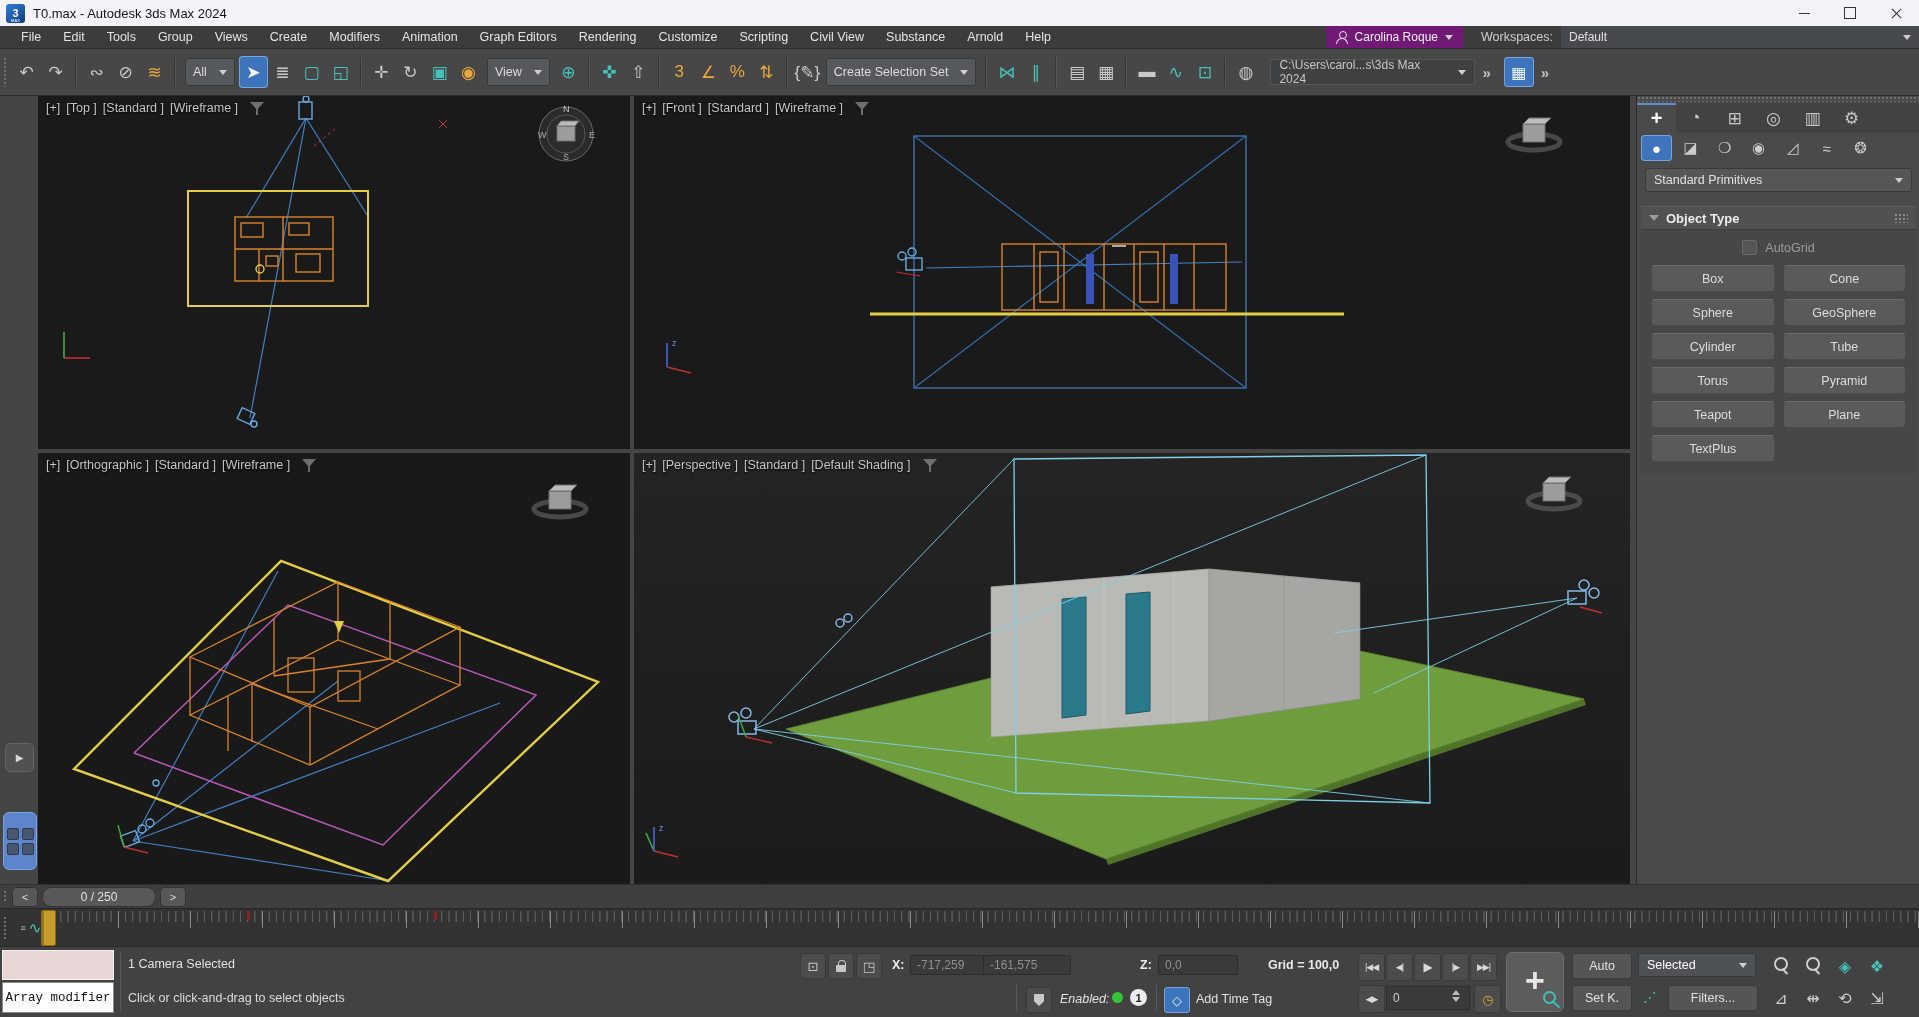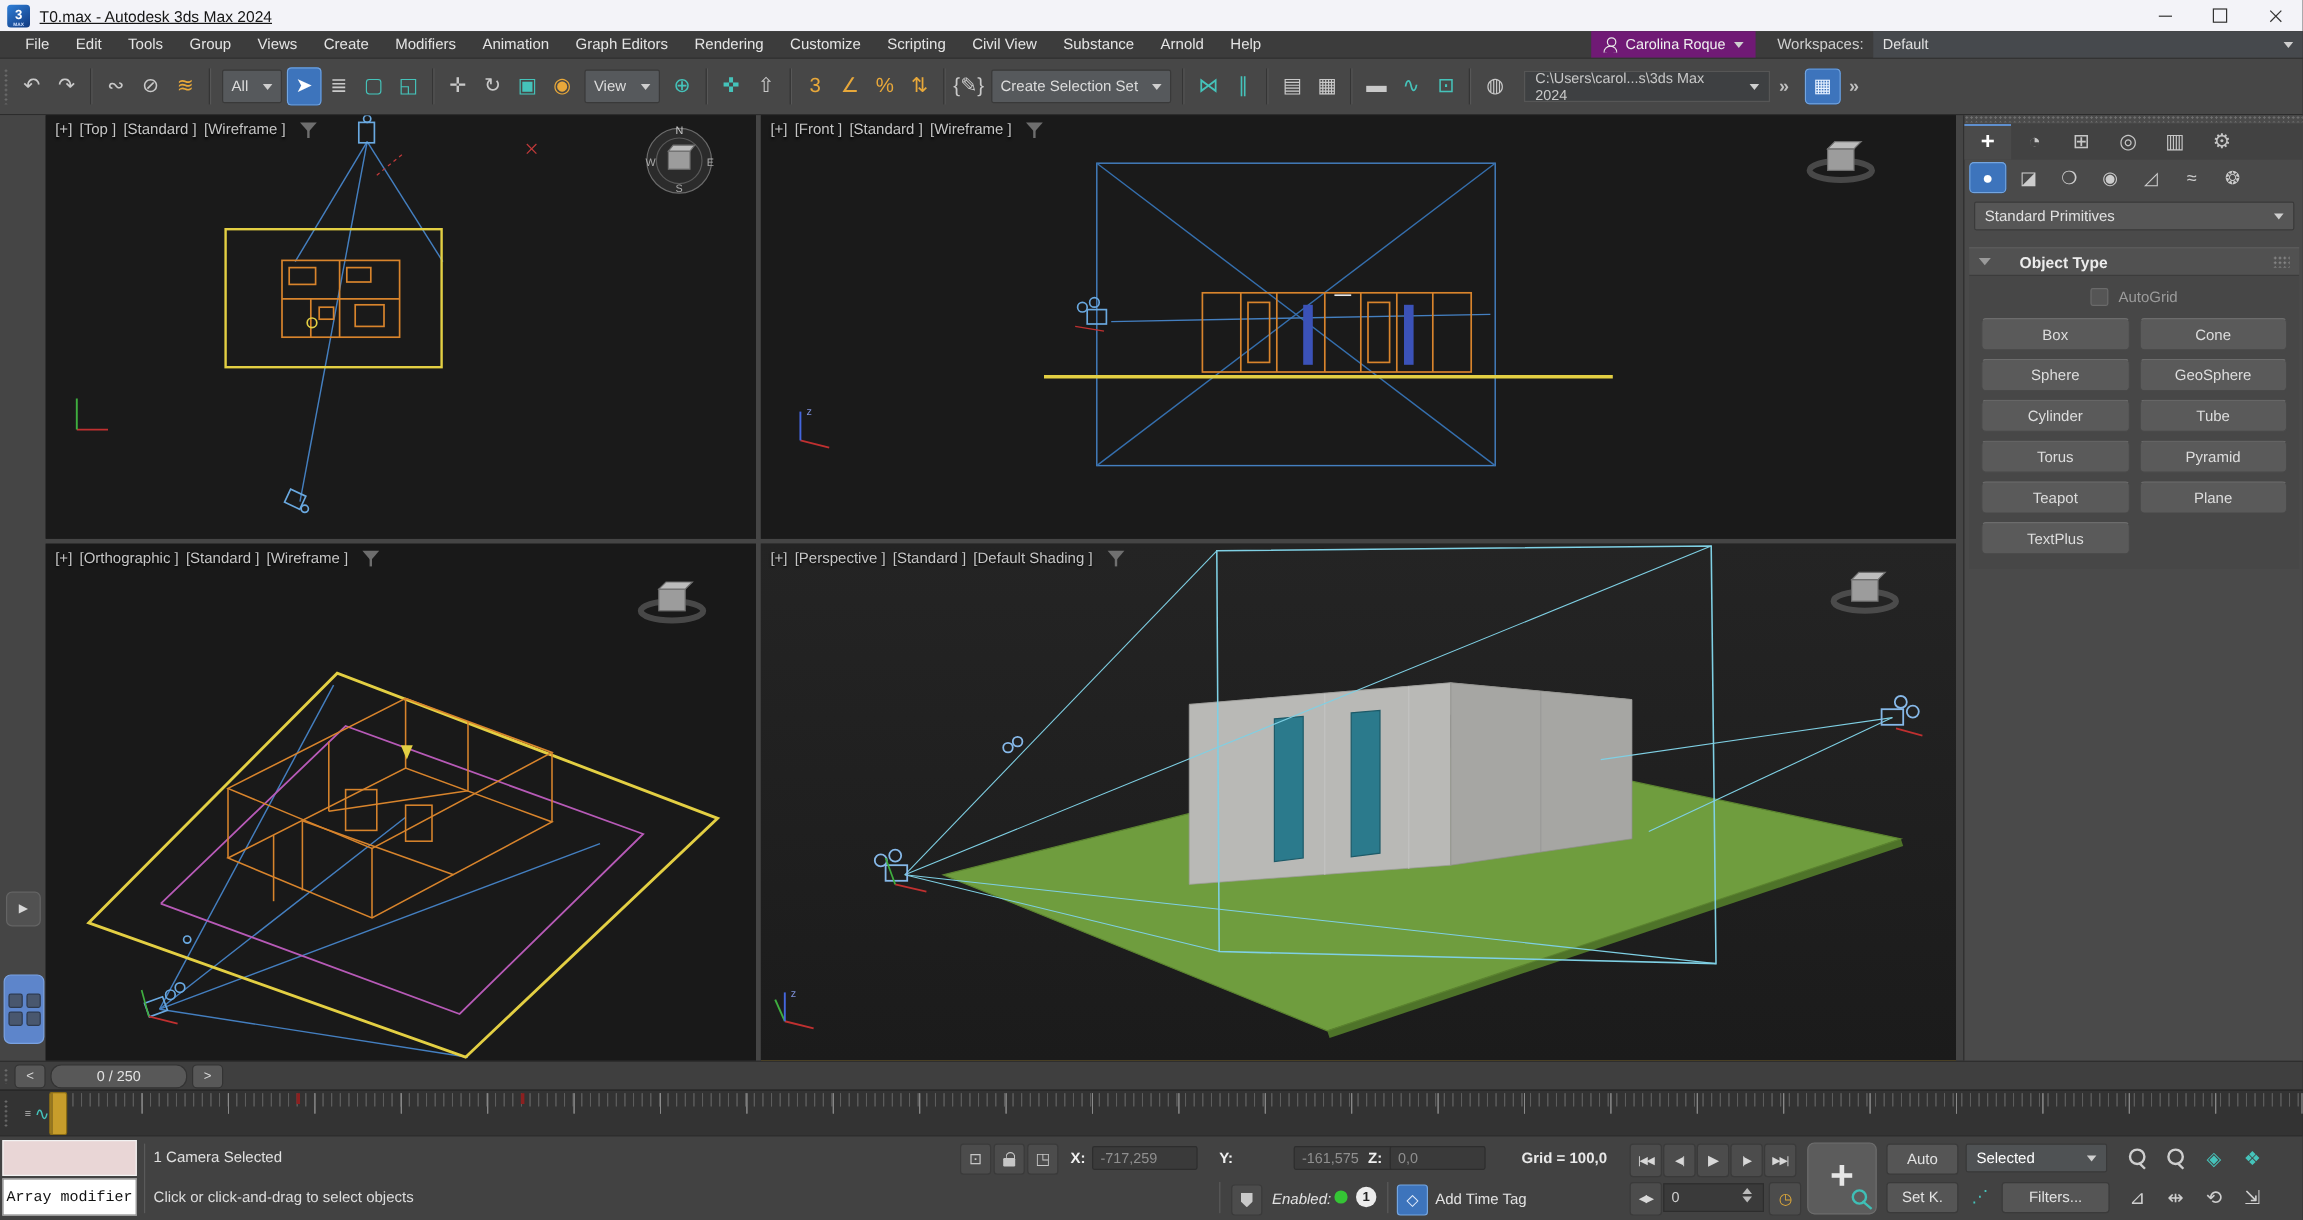--- a/index.html
+++ b/index.html
@@ -7,21 +7,21 @@
        font-family:"Liberation Sans","DejaVu Sans",sans-serif;
        -webkit-font-smoothing:antialiased;color:#d0d0d0;font-size:12px;}
 
   
   .titlebar{position:absolute;left:0;top:0;width:1919px;height:26px;background:#f3f3f8;
             display:flex;align-items:center;color:#161616;}
   .appicon{width:19px;height:19px;margin:0 8px 0 6px;border-radius:3px;
            background:linear-gradient(145deg,#2f7fd8,#11397f);position:relative;
            color:#fff;font-weight:bold;font-size:11px;display:flex;align-items:center;justify-content:center;}
   .appicon em{position:absolute;bottom:0px;left:0;right:0;font-style:normal;font-size:4px;text-align:center;color:#cfe0ff;}
-  .titlebar .title{font-size:13px;text-decoration:underline;}
+  .titlebar .title{font-size:13px;}
   .winbtns{margin-left:auto;display:flex;height:100%;}
   .wb{width:46px;height:100%;display:flex;align-items:center;justify-content:center;}
   .wb .bar{width:11px;height:1px;background:#333;}
   .wb .box{width:10px;height:10px;border:1px solid #333;background:transparent;}
   .wb .x1,.wb .x2{position:absolute;width:13px;height:1px;background:#333;}
   .wb.close{position:relative;}
   .wb .x1{transform:rotate(45deg);} .wb .x2{transform:rotate(-45deg);}
 
   
   .menubar{position:absolute;left:0;top:26px;width:1919px;height:23px;background:#3c3c3c;
@@ -164,21 +164,21 @@
   .ptabs{position:absolute;left:0;top:7px;width:283px;height:30px;background:#424242;display:flex;}
   .ptab{width:39px;height:30px;display:flex;align-items:center;justify-content:center;color:#c6c6c6;font-size:17px;}
   .ptab.active{background:#4a4a4a;color:#fff;font-weight:bold;font-size:20px;box-shadow:inset 0 2px 0 #5f8fce;}
   .pcats{position:absolute;left:0;top:37px;width:283px;height:30px;display:flex;align-items:center;padding-left:4px;box-sizing:border-box;gap:3px;}
   .pcat{width:31px;height:26px;display:flex;align-items:center;justify-content:center;color:#cccccc;font-size:15px;border-radius:4px;}
   .pcat.active{background:#3d74bc;box-shadow:inset 0 0 0 1px #74a5df;color:#fff;}
   .pdrop{position:absolute;left:8px;top:72px;width:267px;height:24px;background:#565656;border:1px solid #3a3a3a;border-radius:2px;
          display:flex;align-items:center;justify-content:space-between;padding:0 8px;box-sizing:border-box;color:#e0e0e0;font-size:12.5px;}
   .rollout{position:absolute;left:4px;width:275px;}
   .rhead{height:24px;background:#515151;border-top:1px solid #5e5e5e;border-bottom:1px solid #3c3c3c;
-         display:flex;align-items:center;padding:0 8px;gap:24px;box-sizing:border-box;}
+         display:flex;align-items:center;padding:0 8px;gap:7px;box-sizing:border-box;}
   .rhead .tri{width:0;height:0;border-left:5px solid transparent;border-right:5px solid transparent;border-top:6px solid #9a9a9a;}
   .rhead b{color:#ececec;font-size:13px;}
   .rhead .grip{margin-left:auto;width:14px;height:10px;
        background-image:radial-gradient(#8a8a8a 1px,transparent 1px);background-size:4px 4px;}
   .rbody{background:#474747;padding:8px 10px 12px;box-sizing:border-box;}
   .agrow{display:flex;align-items:center;justify-content:center;gap:8px;margin:2px 0 10px;}
   .chk{width:13px;height:13px;background:#555;border:1px solid #6a6a6a;border-radius:2px;}
   .aglab{color:#9b9b9b;font-size:12.5px;}
   .objgrid{display:grid;grid-template-columns:1fr 1fr;gap:7px 8px;}
   .objbtn{height:25px;background:#5a5a5a;border:1px solid #494949;border-top-color:#6c6c6c;border-radius:4px;
@@ -827,21 +827,21 @@
   <span class="prompt">Click or click-and-drag to select objects</span>
 
   <span class="sicon" style="left:800px;">⊡</span>
   <span class="sicon" style="left:828px;">
       <span class="minilock"></span>
     </span>
   <span class="sicon" style="left:856px;">◳</span>
   <span class="coordlab" style="left:892px;">X:</span>
   <span class="coordfield" style="left:910px;width:88px;">-717,259</span>
   <span class="coordlab" style="left:1016px;">Y:</span>
-  <span class="coordfield" style="left:1078px;width:88px;">-161,575</span>
+  <span class="coordfield" style="left:983px;width:88px;">-161,575</span>
   <span class="coordlab" style="left:1140px;">Z:</span>
   <span class="coordfield" style="left:1158px;width:80px;">0,0</span>
   <span class="gridlab" style="left:1268px;">Grid = 100,0</span>
 
   <div class="vsep" style="left:1016px;top:38px;bottom:6px;"></div>
   <span class="shieldic" style="left:1026px;top:40px;position:absolute;">
       <span class="shield"></span>
     </span>
   <span class="stext" style="left:1060px;top:45px;font-style:italic;">Enabled:</span>
   <span class="greendot" style="position:absolute;left:1112px;top:45px;"></span>

